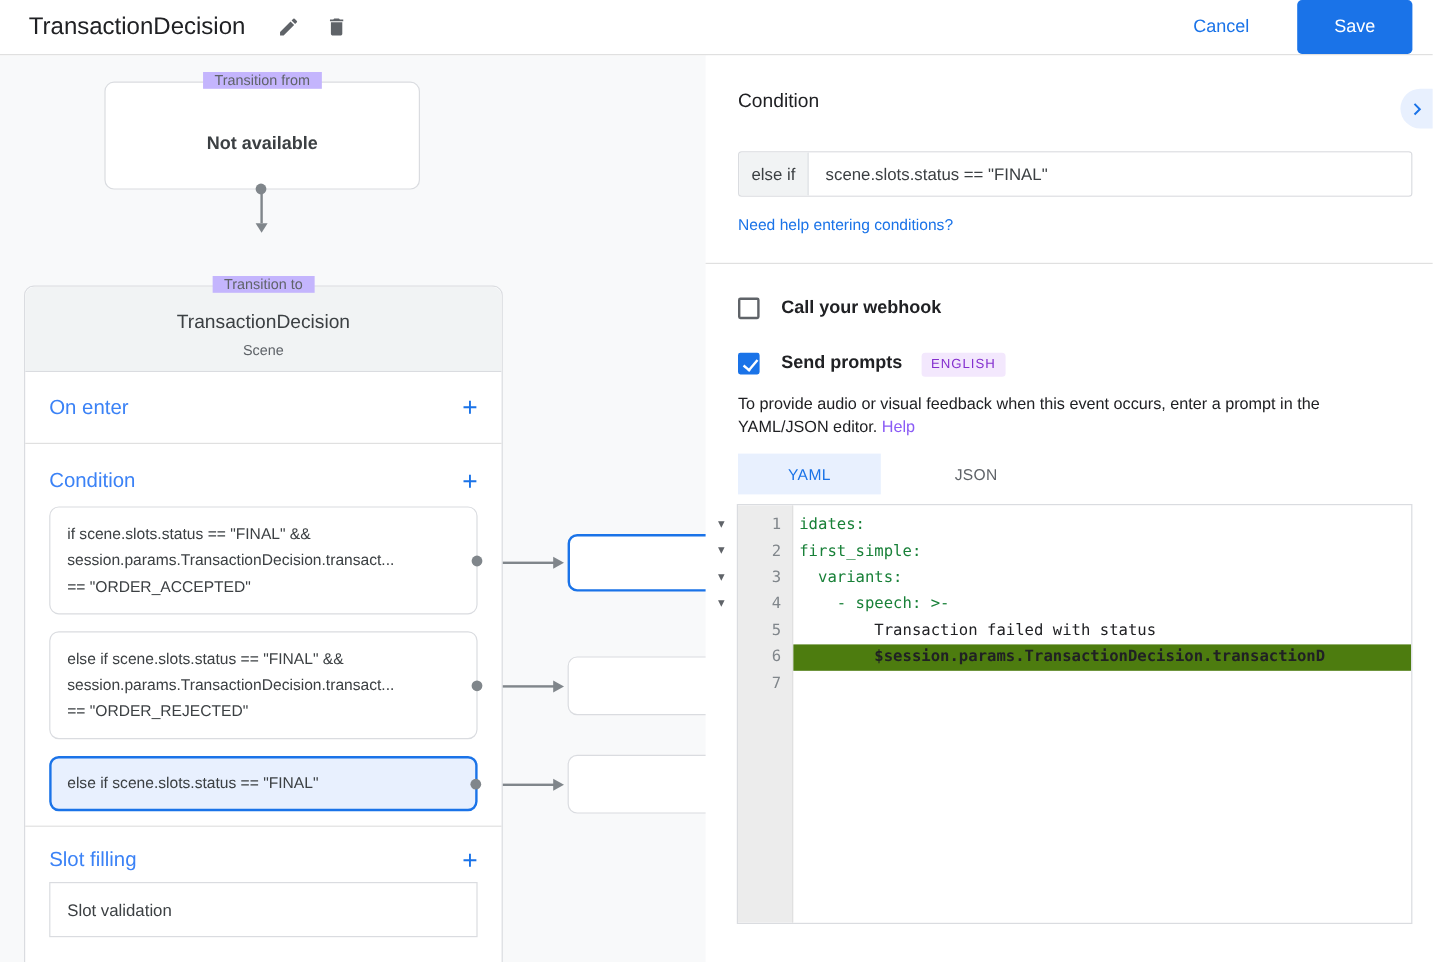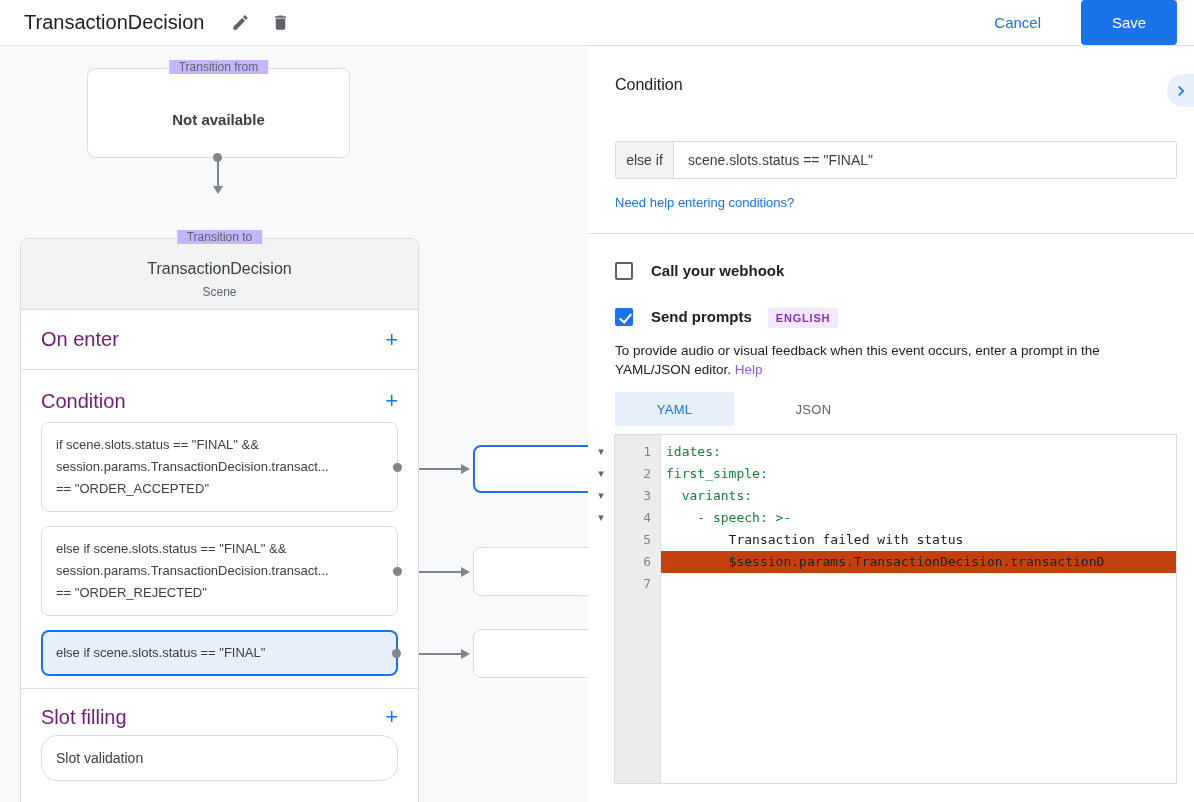--- a/index.html
+++ b/index.html
@@ -38,71 +38,71 @@
 
   .to-box { position:absolute; left:20px; top:192px; width:399px; height:640px;
     background:#fff; border:1px solid #dadce0; border-radius:8px; }
   .to-header { background:#f1f3f4; border-bottom:1px solid #dadce0; border-radius:8px 8px 0 0;
     height:71px; text-align:center; padding-top:21px; }
   .to-title { font-size:16px; color:#3c4043; }
   .to-sub { font-size:12px; color:#5f6368; margin-top:7px; }
 
   .section-row { display:flex; align-items:center; justify-content:space-between;
     height:60px; padding:0 20px; border-bottom:1px solid #e0e0e0; }
-  .section-label { font-size:20px; color:#701a75; }
+  .section-label { font-size:17px; color:#3b82f6; }
   .plus { color:#1a73e8; font-size:22px; font-weight:400; line-height:20px; cursor:pointer; }
 
   .sub-section { padding-top:10px; }
   .sub-head { display:flex; align-items:center; justify-content:space-between; height:42px; padding:0 20px; }
   .cond-section { border-bottom:1px solid #e0e0e0; padding-bottom:12px; }
 
   .cond-card { position:relative; margin:0 20px 14px; border:1px solid #dadce0; border-radius:8px;
     background:#fff; padding:11px 14px; font-size:13px; line-height:22px; color:#3c4043; }
   .cond-card.selected { border:2px solid #1a73e8; background:#e8f0fe; padding:10px 13px; }
   .card-dot { position:absolute; right:-5px; top:50%; margin-top:-4.5px; width:9px; height:9px;
     border-radius:50%; background:#80868b; }
 
-  .slot-card { margin:0 20px; border:1px solid #dadce0; border-radius:16px; background:#fff;
+  .slot-card { margin:0 20px; border:1px solid #dadce0; border-radius:0; background:#fff;
     padding:14px; font-size:14px; color:#3c4043; }
 
   .harrow-line { position:absolute; left:405px; width:57px; height:2px; background:#80868b; }
   .harrow-head { position:absolute; left:461px; width:0; height:0;
     border-top:5px solid transparent; border-bottom:5px solid transparent; border-left:9px solid #80868b; }
 
   .target-box { position:absolute; left:473px; width:130px; background:#fff;
     border:1px solid #dadce0; border-radius:8px; }
   .target-box.active { border:2px solid #1a73e8; }
 
   
   .panel { position:absolute; left:588px; top:46px; right:0; bottom:0; background:#fff;
     padding:30px 17px 0 27px; z-index:10; }
   .panel-h1 { font-size:16px; font-weight:400; color:#202124; }
   .collapse-btn { position:absolute; top:28px; right:0; width:27px; height:33px; background:#e8f0fe;
     border:none; border-radius:17px 0 0 17px; cursor:pointer; display:flex; align-items:center; }
   .collapse-btn svg { fill:#1a73e8; width:20px; height:20px; margin-left:4px; }
 
-  .cond-row { margin-top:47px; display:flex; height:38px; border:1px solid #dadce0; border-radius:3px; overflow:hidden; }
+  .cond-row { margin-top:32px; display:flex; height:38px; border:1px solid #dadce0; border-radius:3px; overflow:hidden; }
   .cond-prefix { width:58px; background:#f1f3f4; border-right:1px solid #dadce0; display:flex;
     align-items:center; justify-content:center; font-size:14px; color:#3c4043; }
   .cond-input { flex:1; border:none; outline:none; font-family:inherit; font-size:14px; color:#3c4043;
     padding:0 14px; background:#fff; }
   .help-link { display:inline-block; margin-top:16px; font-size:13px; color:#1a73e8; text-decoration:none; }
 
   .panel-divider { margin:22px 0 0 -27px; width:calc(100% + 44px); border-top:1px solid #e0e0e0; }
 
   .when-h { margin-top:29px; font-size:16px; font-weight:400; color:#202124; }
 
   .check-row { display:flex; margin-top:28px; }
   .checkbox { width:18px; height:18px; border:2px solid #5f6368; border-radius:2px; background:#fff;
     cursor:pointer; flex:none; }
   .checkbox.checked { border-color:#1a73e8; background:#1a73e8; position:relative; }
   .checkbox.checked::after { content:""; position:absolute; left:5px; top:1px; width:5px; height:10px;
     border:solid #fff; border-width:0 2px 2px 0; transform:rotate(40deg); }
   .check-label { margin-left:18px; font-size:15px; font-weight:700; color:#202124; }
-  .lang-badge { margin-left:16px; background:#f3e8fd; color:#8430ce; font-size:11px; font-weight:700;
+  .lang-badge { margin-left:16px; background:#f3e8fd; color:#8430ce; font-size:11px; font-weight:400;
     letter-spacing:.8px; padding:4px 8px; border-radius:3px; }
 
   .prompt-help { margin-top:13px; font-size:13.5px; line-height:19px; color:#202124; max-width:578px; }
   .prompt-help a { color:#8b5cf6; text-decoration:none; }
 
   .tabs { margin-top:13px; display:flex;gap:20px; }
   .tab { width:119px; height:34px; display:flex; align-items:center; justify-content:center;
     font-size:13px; font-weight:500; letter-spacing:.3px; color:#5f6368; cursor:pointer; }
   .tab.active { background:#e8f0fe; color:#1a73e8; }
 
@@ -110,21 +110,21 @@
   .fold-gutter { width:26px; padding-top:7px; }
   .fold-cell { height:22px; font-size:11px; color:#5f6368; text-align:center; line-height:20px; cursor:pointer; }
   .editor-box { flex:1; border:1px solid #dadce0; display:flex; background:#fff; overflow:hidden; }
   .num-gutter { width:46px; background:#ececec; border-right:1px solid #e0e0e0; padding-top:6px; flex:none; }
   .num-cell { height:22px; font-family:"DejaVu Sans Mono","Liberation Mono",monospace; font-size:13px;
     color:#80868b; text-align:right; padding-right:9px; line-height:22px; }
   .code-area { flex:1; padding-top:6px; overflow:hidden; }
   .code-line { height:22px; line-height:22px; font-family:"DejaVu Sans Mono","Liberation Mono",monospace;
     font-size:13px; color:#202124; white-space:pre; padding-left:5px; }
   .code-line.key { color:#188038; }
-  .code-line.hl { background:#c2410c; }
+  .code-line.hl { background:#4d7c0f;font-weight:bold; }
 </style>
 </head>
 <body>
 
 <div class="page">
 
   <div class="topbar">
     <span class="title">TransactionDecision</span>
     <button class="icon-btn edit-btn">
       <svg viewBox="0 0 24 24">

